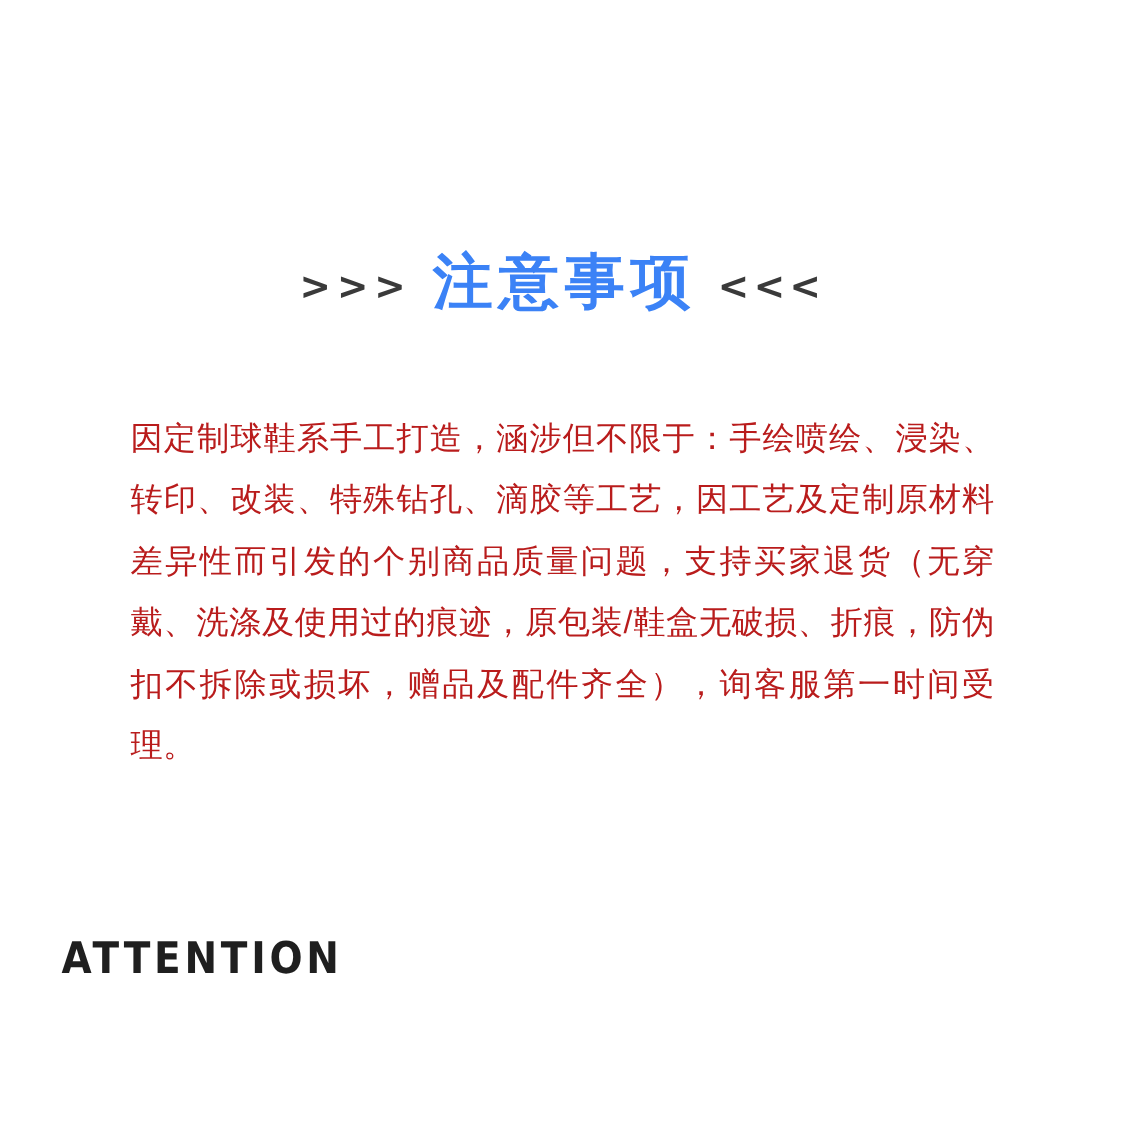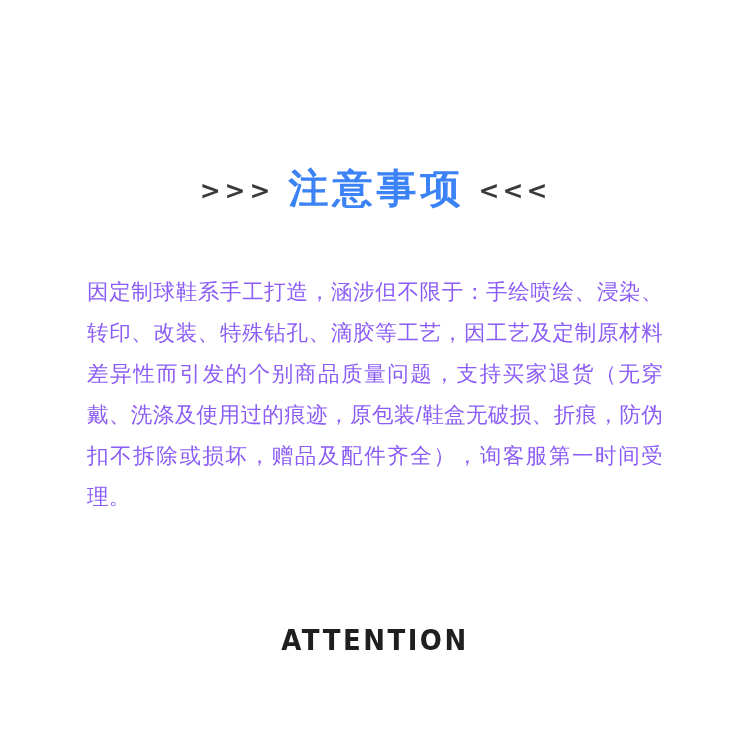--- a/index.html
+++ b/index.html
@@ -57,33 +57,34 @@
 
   
   .body-wrap {
     margin-top: 42px;
     width: 576px;
   }
   .body-text {
     font-family: "Liberation Sans", sans-serif;
     font-size: 21.5px;
     line-height: 41px;
-    color: #8b5cf6;
+    color: #b91c1c;
     text-align: justify;
     text-justify: inter-ideograph;
     letter-spacing: 0.2px;
   }
 
   
   .footer {
     position: absolute;
     left: 0;
     right: 0;
     top: 625px;
-    text-align: center;
+    text-align: left;
+    padding-left: 41px;
   }
   .footer-word {
     display: inline-block;
     font-family: "DejaVu Sans", "Liberation Sans", sans-serif;
     font-size: 26px;
     font-weight: 700;
     letter-spacing: 2.5px;
     color: #1f1f1f;
     transform: scaleY(1.12);
   }

